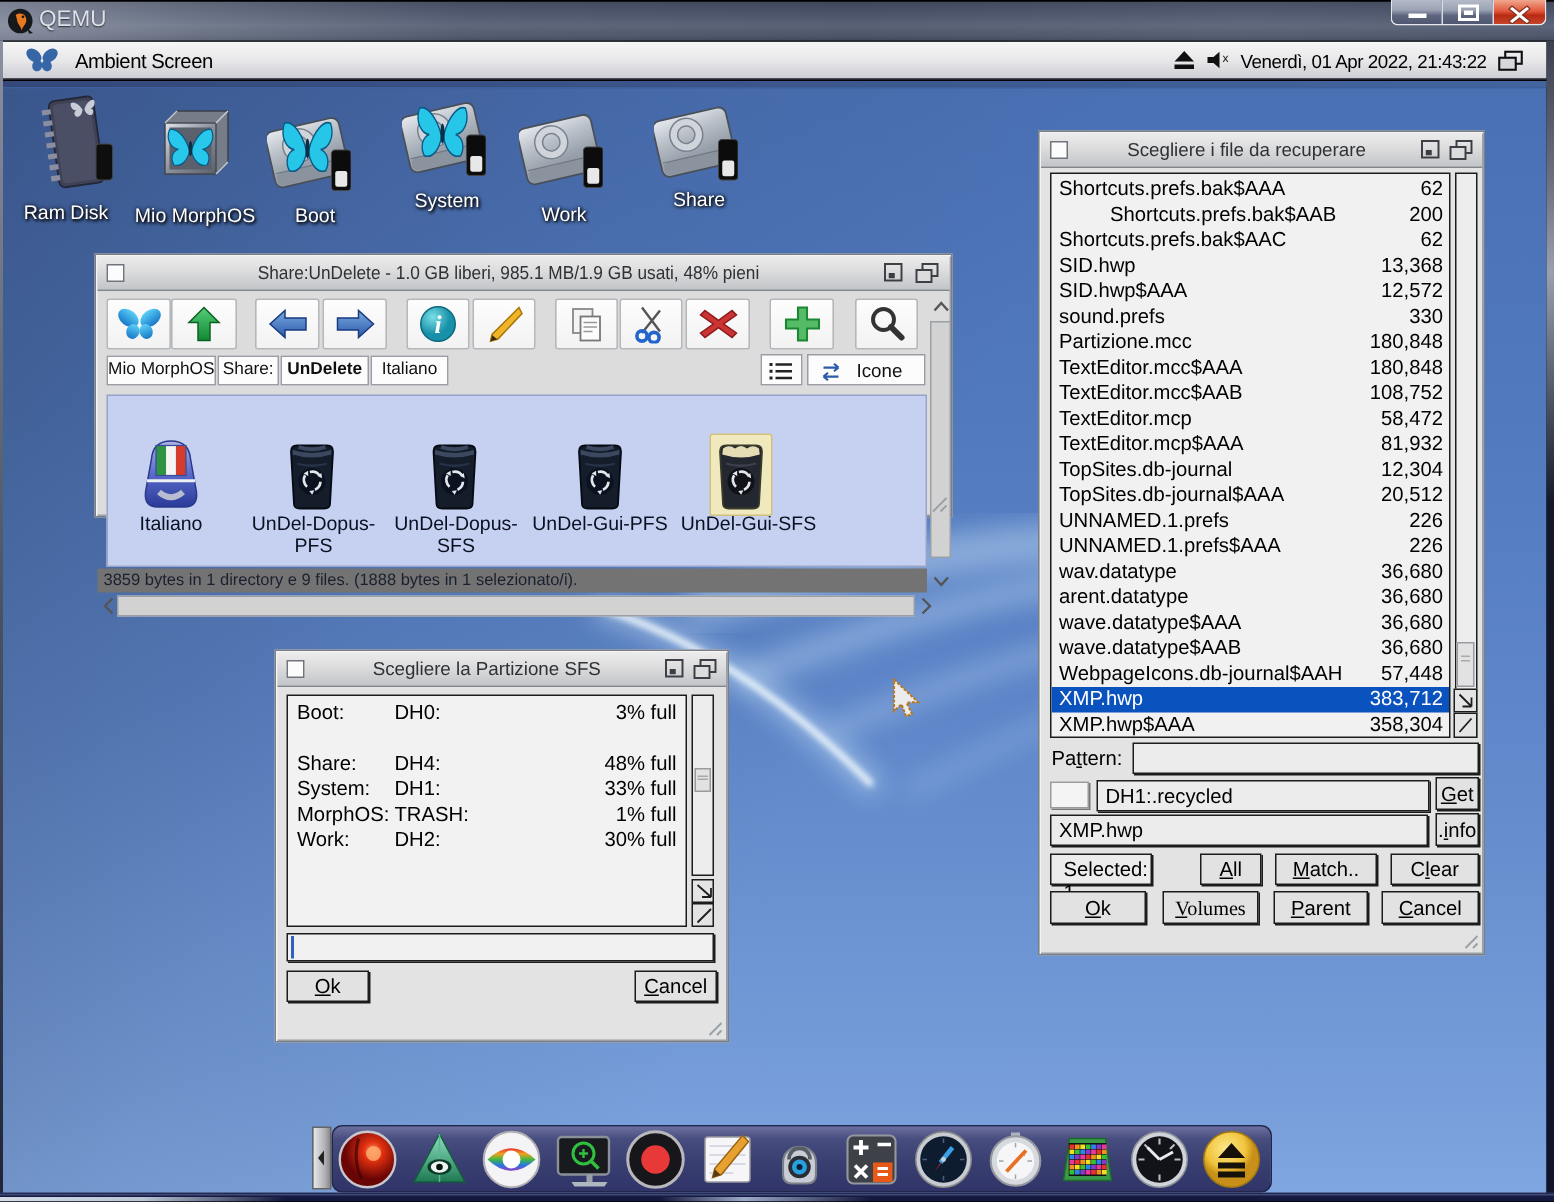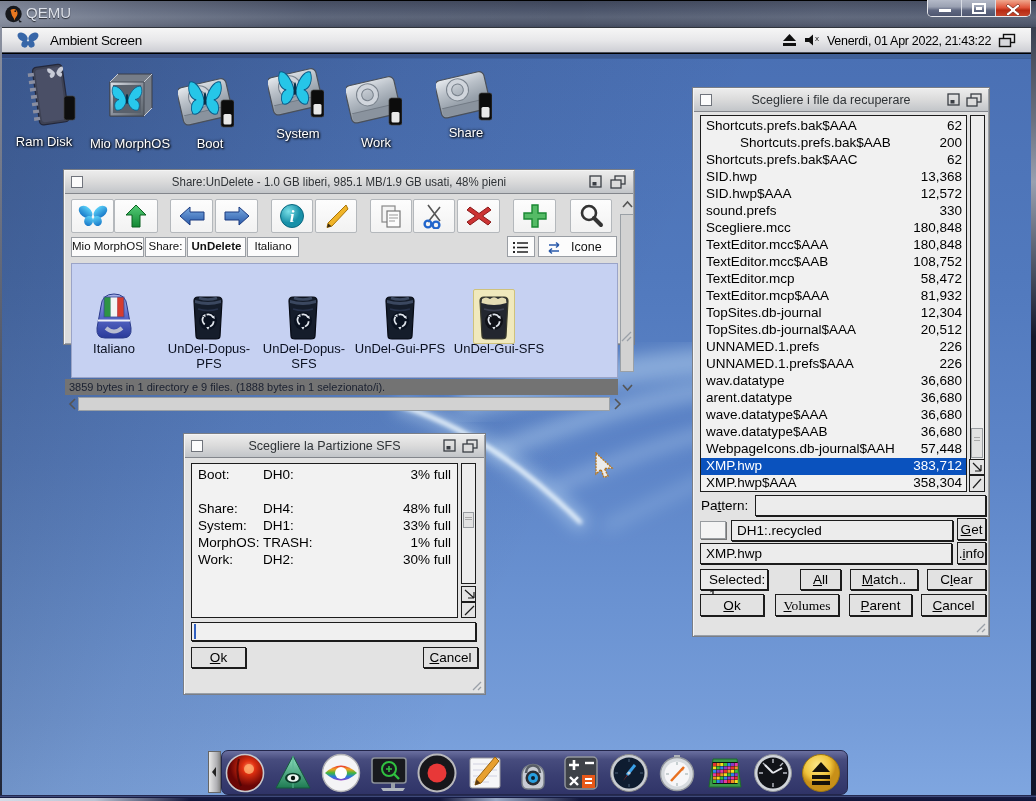--- a/index.html
+++ b/index.html
@@ -165,21 +165,21 @@
         </div>
       <div style="position:absolute;left:0;top:70px;width:100%;height:17px;font-size:13.5px;white-space:nowrap;">
           <span style="position:absolute;left:5px;">SID.hwp$AAA</span>
           <span style="position:absolute;right:4px;">12,572</span>
         </div>
       <div style="position:absolute;left:0;top:87px;width:100%;height:17px;font-size:13.5px;white-space:nowrap;">
           <span style="position:absolute;left:5px;">sound.prefs</span>
           <span style="position:absolute;right:4px;">330</span>
         </div>
       <div style="position:absolute;left:0;top:104px;width:100%;height:17px;font-size:13.5px;white-space:nowrap;">
-          <span style="position:absolute;left:5px;">Scegliere.mcc</span>
+          <span style="position:absolute;left:5px;">Partizione.mcc</span>
           <span style="position:absolute;right:4px;">180,848</span>
         </div>
       <div style="position:absolute;left:0;top:121px;width:100%;height:17px;font-size:13.5px;white-space:nowrap;">
           <span style="position:absolute;left:5px;">TextEditor.mcc$AAA</span>
           <span style="position:absolute;right:4px;">180,848</span>
         </div>
       <div style="position:absolute;left:0;top:138px;width:100%;height:17px;font-size:13.5px;white-space:nowrap;">
           <span style="position:absolute;left:5px;">TextEditor.mcc$AAB</span>
           <span style="position:absolute;right:4px;">108,752</span>
         </div>

